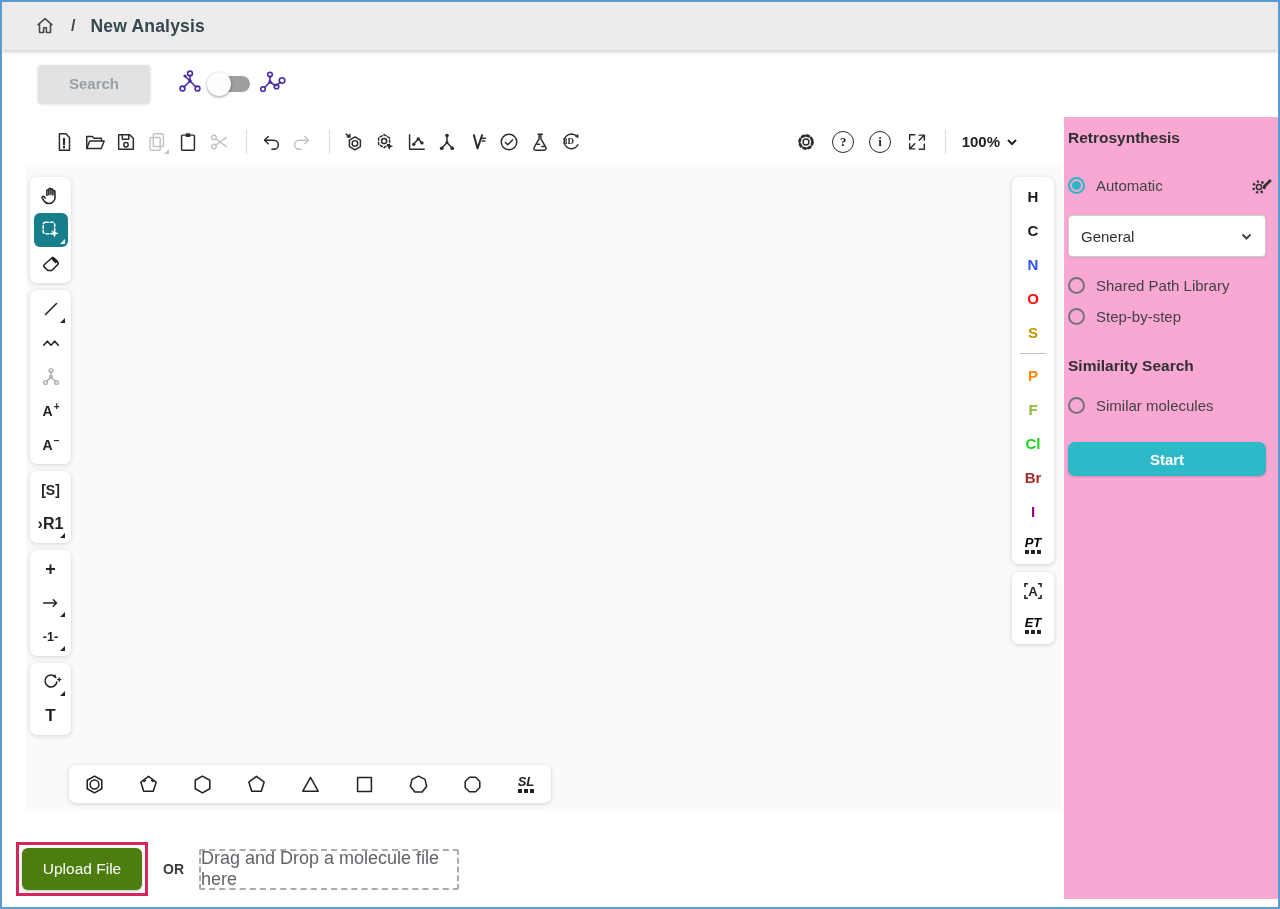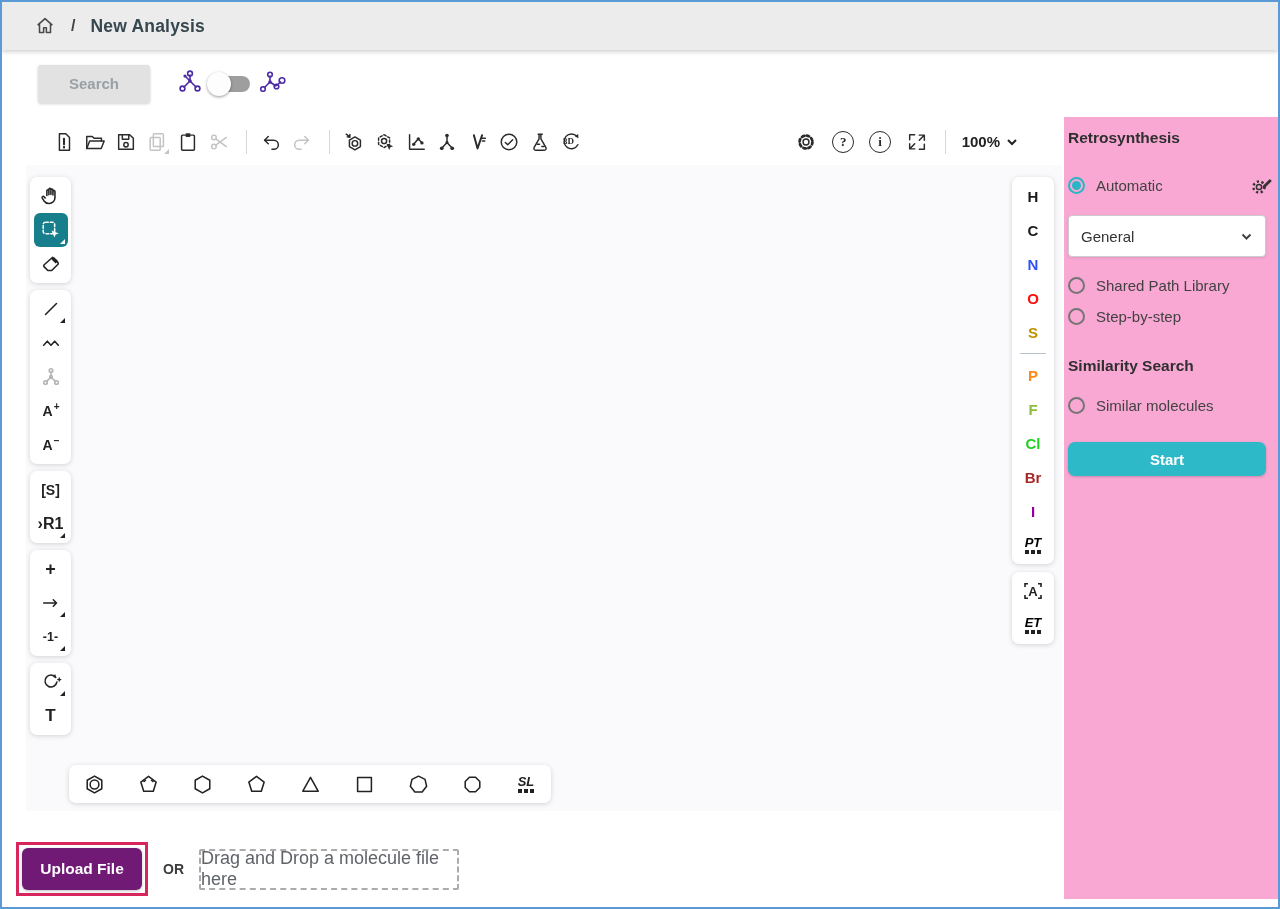--- a/index.html
+++ b/index.html
@@ -86,21 +86,21 @@
   .model-select{margin:16px 0 20px;height:42px;width:198px;border:1px solid #ccc;border-radius:4px;display:flex;align-items:center;justify-content:space-between;padding:0 12px;font-size:15px;color:#333;box-shadow:0 1px 3px rgba(0,0,0,.10);background:#fff;cursor:pointer;box-sizing:border-box;font-family:"Liberation Sans",sans-serif;}
   .model-select svg{width:13px;height:13px;fill:none;stroke:#444;stroke-width:2;}
   .rgap{margin-top:14px;}
   .sim-title{margin-top:32px;}
   .sim-row{margin-top:22px;}
   .start-btn{margin-top:28px;width:198px;height:34px;background:#2EB9C8;color:#fff;font-weight:bold;font-size:15px;border:none;border-radius:7px;box-shadow:0 1px 3px rgba(0,0,0,.2);cursor:pointer;font-family:"Liberation Sans",sans-serif;}
 
   
   .bottom-bar{position:absolute;left:14px;top:840px;display:flex;align-items:center;gap:15px;}
   .upload-wrap{border:3px solid #D6265C;padding:3px;}
-  .upload-btn{width:120px;height:42px;background:#701a75;border:none;border-radius:6px;color:#fff;font-weight:bold;font-size:15.5px;box-shadow:0 1px 3px rgba(0,0,0,.25);cursor:pointer;font-family:"Liberation Sans",sans-serif;}
+  .upload-btn{width:120px;height:42px;background:#4d7c0f;border:none;border-radius:6px;color:#fff;font-weight:normal;font-size:15.5px;box-shadow:0 1px 3px rgba(0,0,0,.25);cursor:pointer;font-family:"Liberation Sans",sans-serif;}
   .or-label{font-weight:bold;color:#3c3c3c;font-size:14px;text-align:right;}
   .dropzone{width:256px;height:37px;border:2px dashed #ababab;border-radius:2px;display:flex;align-items:center;justify-content:center;color:#5f6368;font-size:18px;background:#fff;}
 </style>
 </head>
 <body>
 
 <div class="frame">
 
   <div class="header">
     <button class="home-btn">

